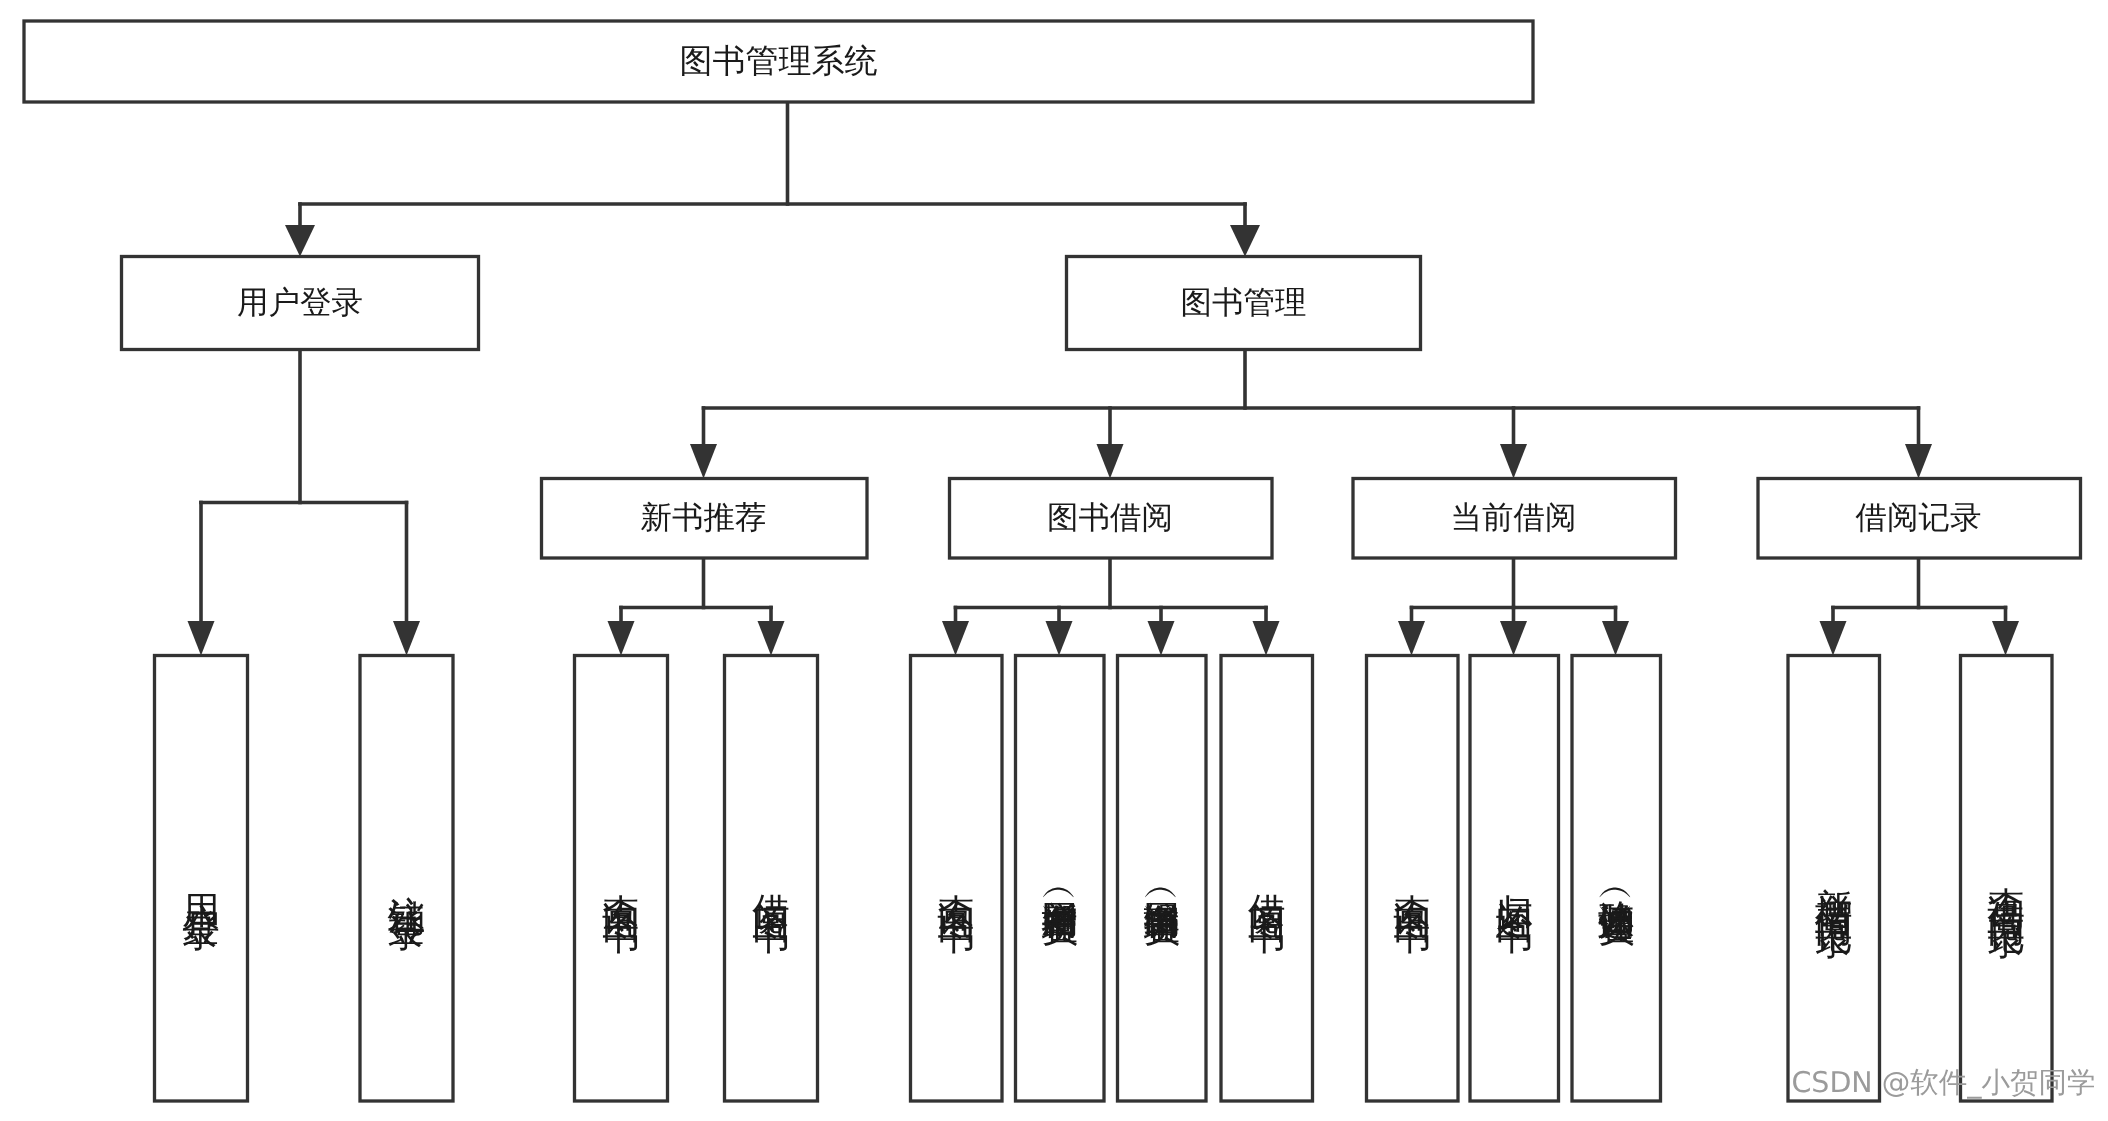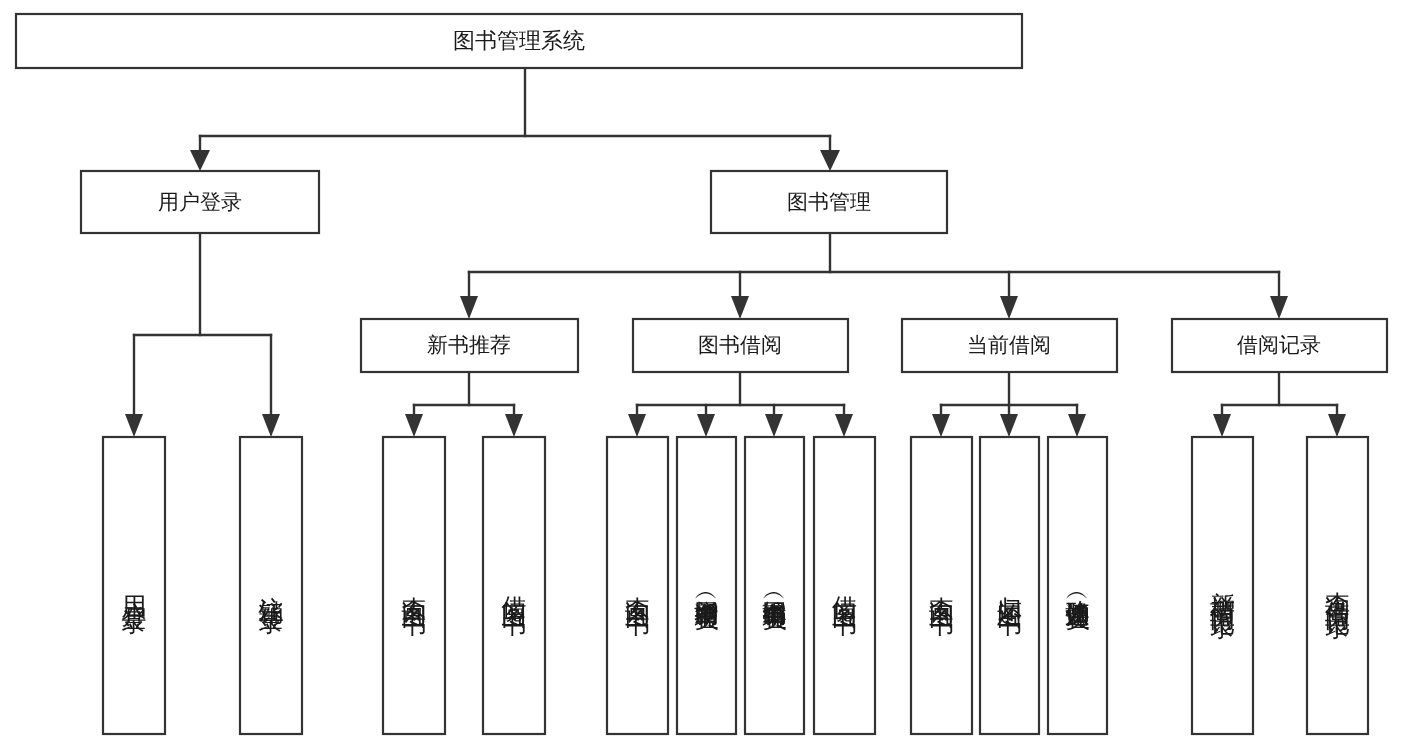--- a/index.html
+++ b/index.html
@@ -206,14 +206,15 @@
   <div class="vlabel tight" style="left:745px; top:437px; width:59px; height:297px;">编辑图书（管理员）</div>
   <div class="vlabel" style="left:814px; top:437px; width:61px; height:297px;">借阅图书</div>
 
   <div class="vlabel" style="left:911px; top:437px; width:61px; height:297px;">查询图书</div>
   <div class="vlabel" style="left:980px; top:437px; width:59px; height:297px;">归还图书</div>
   <div class="vlabel tight" style="left:1048px; top:437px; width:59px; height:297px;">确认归还（管理员）</div>
 
   <div class="vlabel" style="left:1192px; top:437px; width:61px; height:297px;">新增借阅记录</div>
   <div class="vlabel" style="left:1307px; top:437px; width:61px; height:297px;">查询借阅记录</div>
 
+  <div id="watermark">CSDN @软件_小贺同学</div>
 
 </div>
 
 </body></html>

